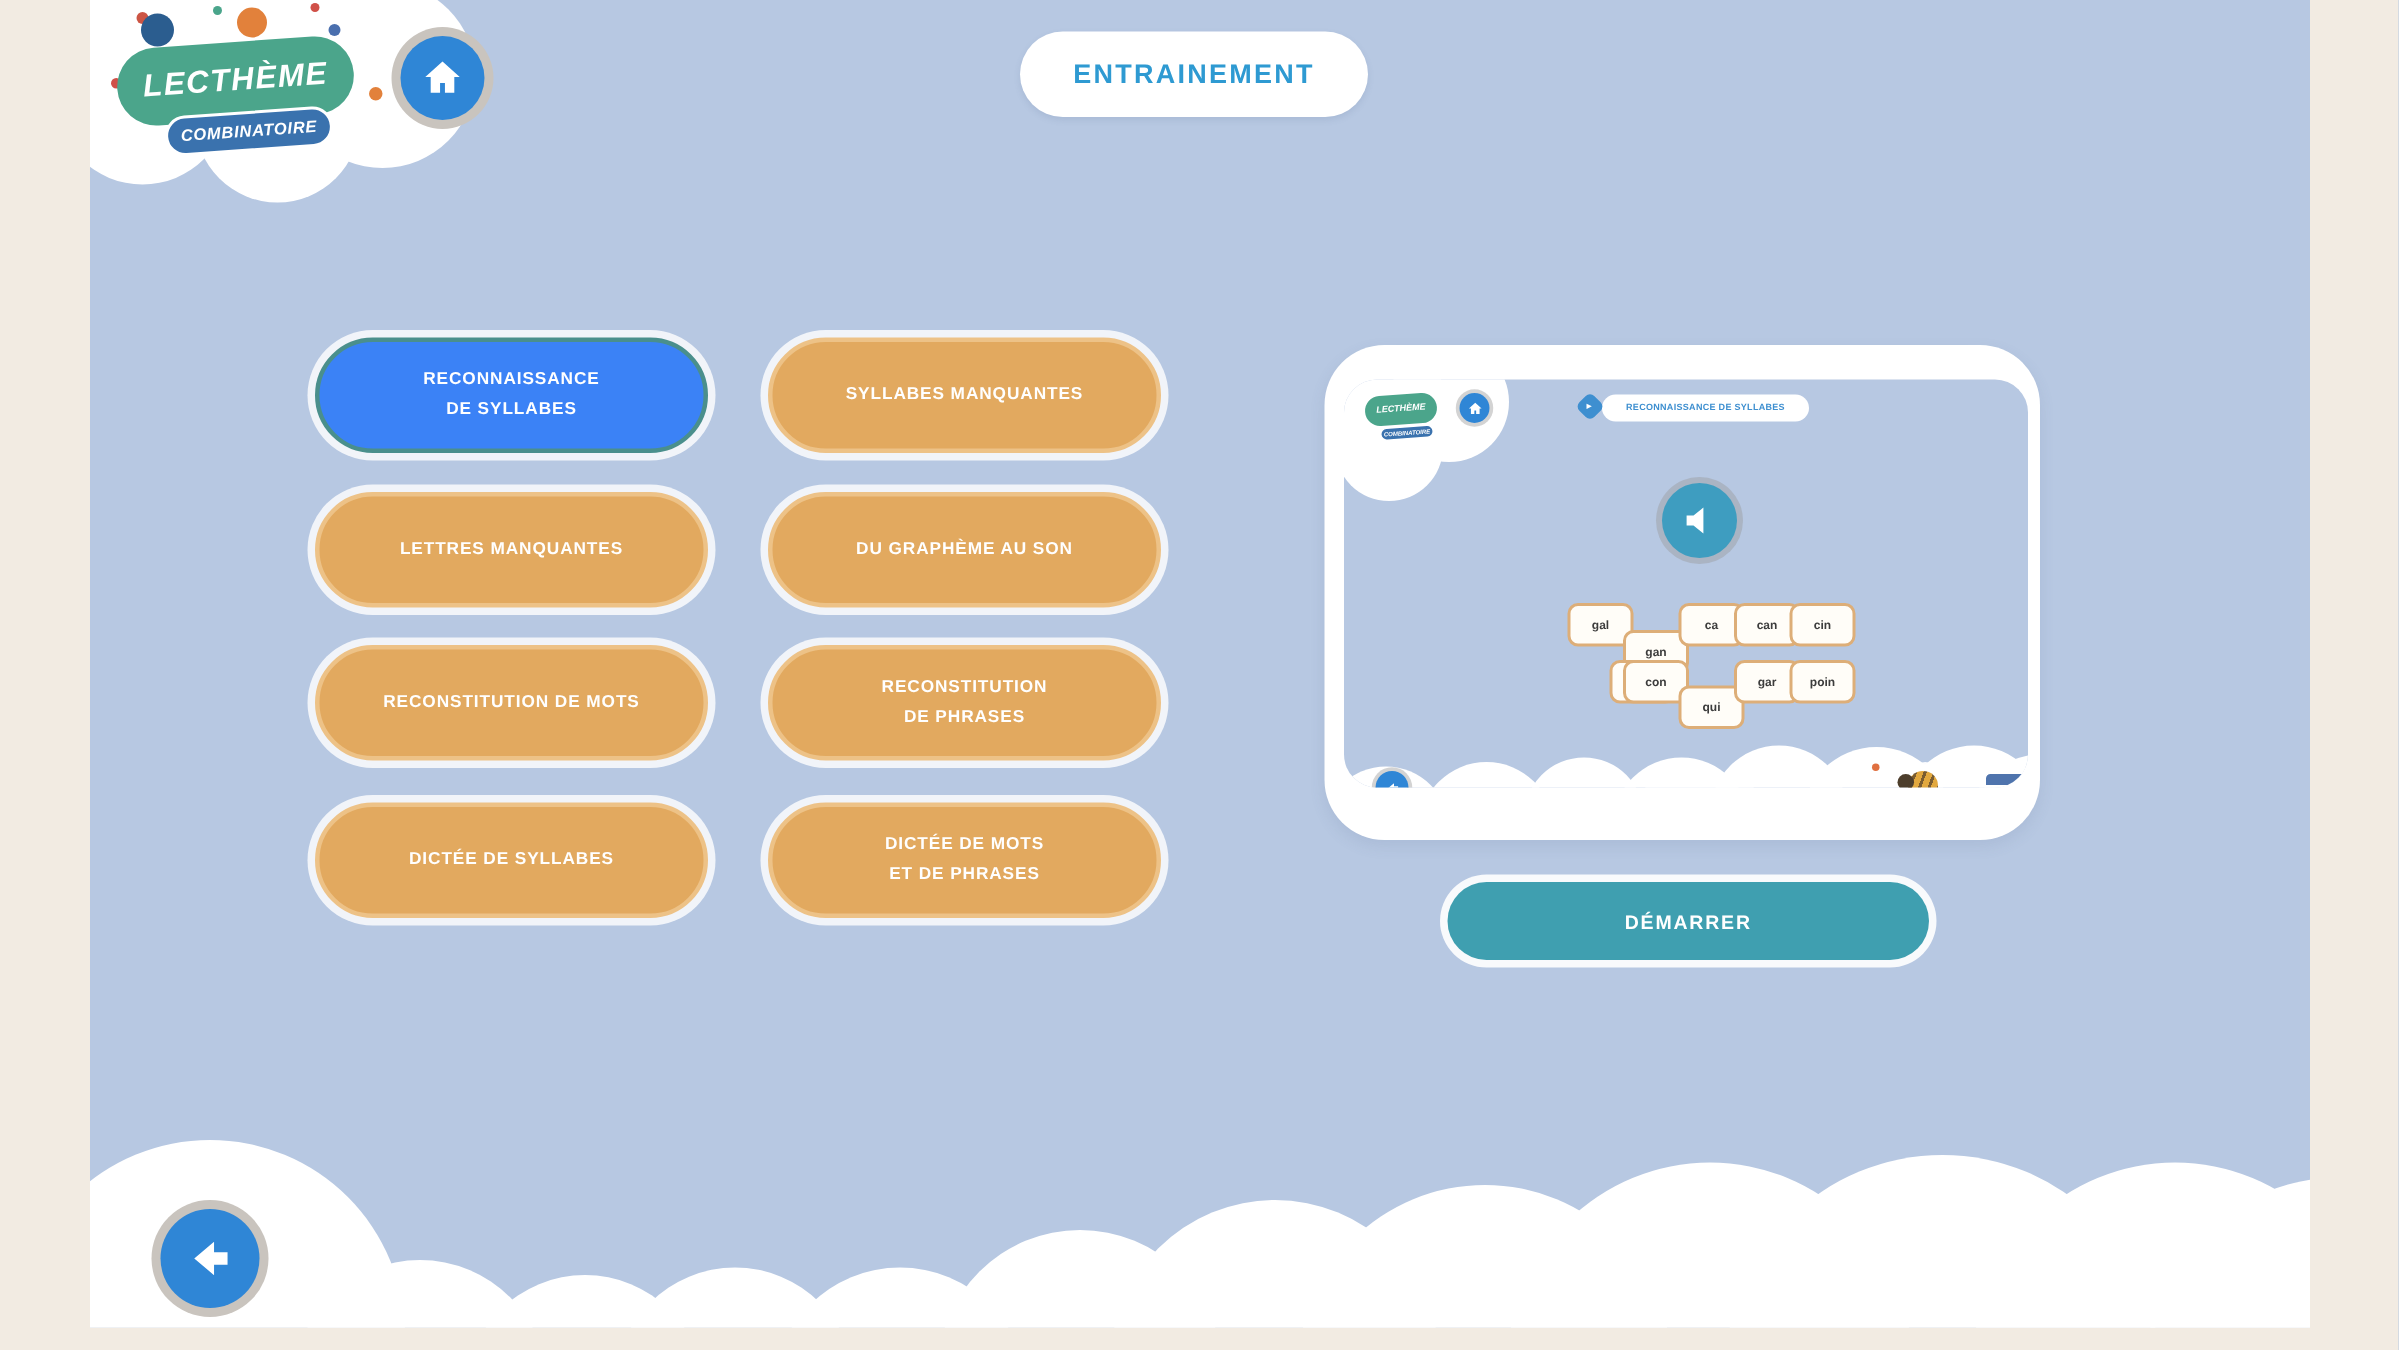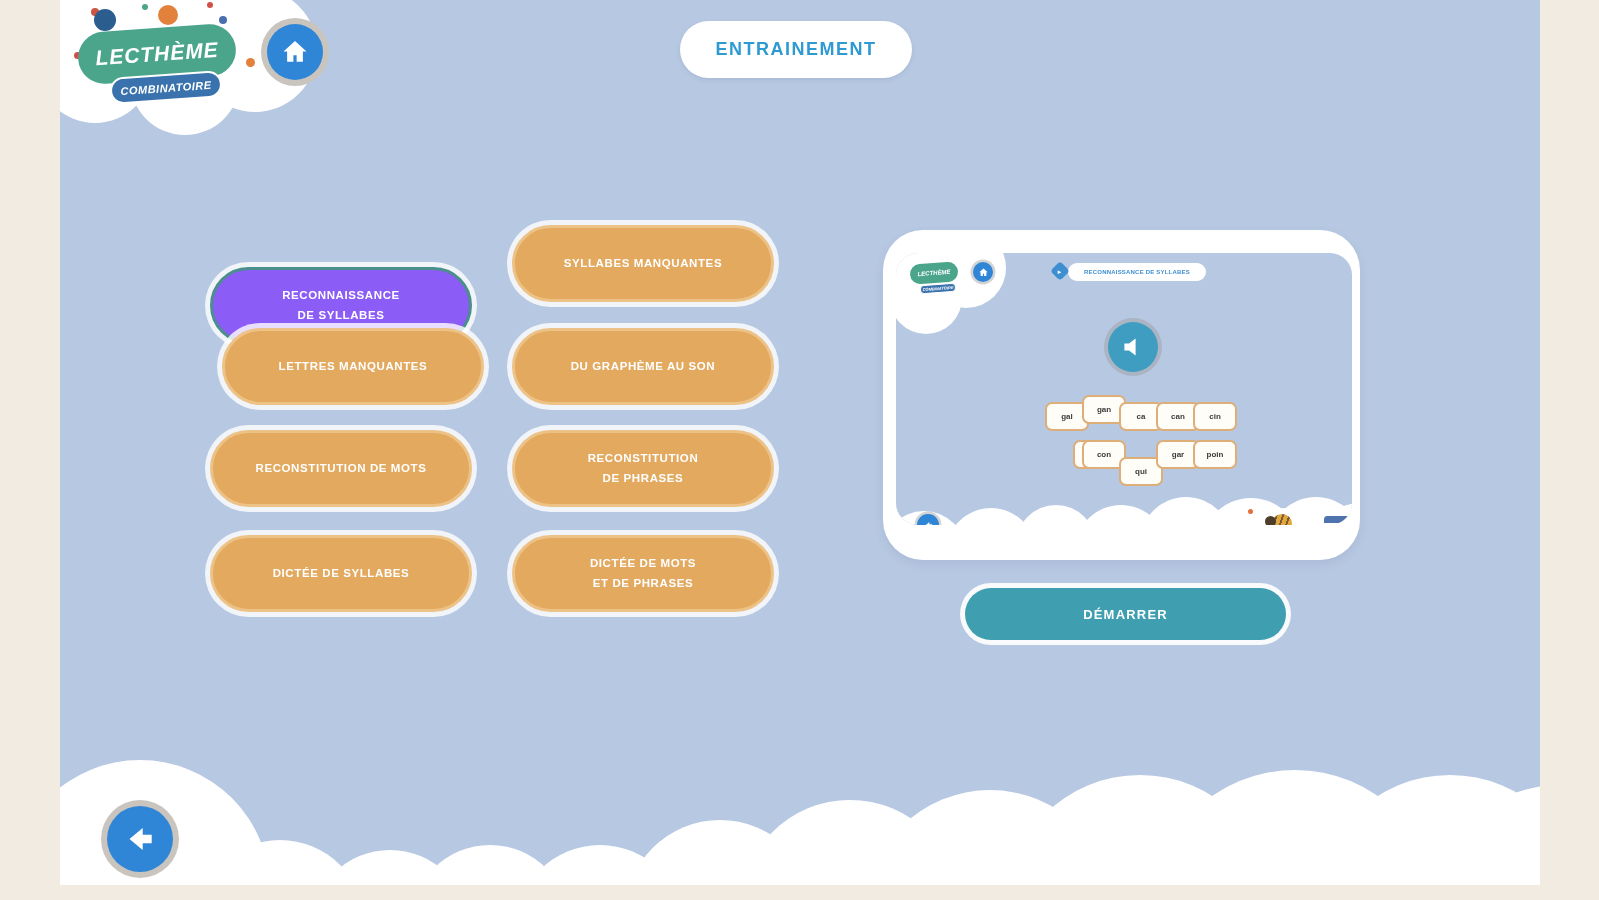--- a/index.html
+++ b/index.html
@@ -44,21 +44,21 @@
   }
   .exbtn{
     position:absolute;width:262px;height:77px;border-radius:39px;
     background:#e2a95f;border:3px solid #edc287;
     box-shadow:0 0 0 5px rgba(255,255,255,.8);
     display:flex;align-items:center;justify-content:center;
     color:#fff;font-weight:bold;font-size:11.5px;letter-spacing:.6px;text-align:center;
     box-sizing:border-box;cursor:pointer;z-index:5;
   }
   .exbtn .lbl{white-space:pre-line;line-height:1.7;}
-  .exbtn.selected{background:#8b5cf6;border-color:#4a8f8c;margin-top:42px;}
+  .exbtn.selected{background:#3b82f6;border-color:#4a8f8c;}
 
   
   .preview-card{
     position:absolute;left:823px;top:230px;width:477px;height:330px;
     background:#ffffff;border-radius:40px;
     box-shadow:0 4px 10px rgba(80,100,140,.12);z-index:5;
   }
   .preview-screen{
     position:absolute;left:13px;top:23px;width:456px;height:272px;
     background:#b7c8e2;border-radius:22px;overflow:hidden;
@@ -168,21 +168,21 @@
     <span>ENTRAINEMENT</span>
   </div>
 
   <div class="exbtn selected" style="left:150px;top:225px;">
     <span class="lbl">RECONNAISSANCE
 DE SYLLABES</span>
   </div>
   <div class="exbtn" style="left:452px;top:225px;">
     <span class="lbl">SYLLABES MANQUANTES</span>
   </div>
-  <div class="exbtn" style="left:162px;top:328px;">
+  <div class="exbtn" style="left:150px;top:328px;">
     <span class="lbl">LETTRES MANQUANTES</span>
   </div>
   <div class="exbtn" style="left:452px;top:328px;">
     <span class="lbl">DU GRAPHÈME AU SON</span>
   </div>
   <div class="exbtn" style="left:150px;top:430px;">
     <span class="lbl">RECONSTITUTION DE MOTS</span>
   </div>
   <div class="exbtn" style="left:150px;top:535px;">
     <span class="lbl">DICTÉE DE SYLLABES</span>
@@ -231,21 +231,21 @@
         <span style="display:flex;">
           <svg width="24" height="24" viewBox="0 0 24 24" fill="#ffffff">
               <path d="M14.6 3.4 8 8.6H3.4v6.8H8l6.6 5.2z"></path>
             </svg>
         </span>
       </div>
 
       <div class="tile" style="left:149px;top:149px;">
           <span>gal</span>
         </div>
-      <div class="tile" style="left:186px;top:142px;">
+      <div class="tile" style="left:186px;top:167px;">
           <span>gan</span>
         </div>
       <div class="tile" style="left:223px;top:149px;">
           <span>ca</span>
         </div>
       <div class="tile" style="left:260px;top:149px;">
           <span>can</span>
         </div>
       <div class="tile" style="left:297px;top:149px;">
           <span>cin</span>

